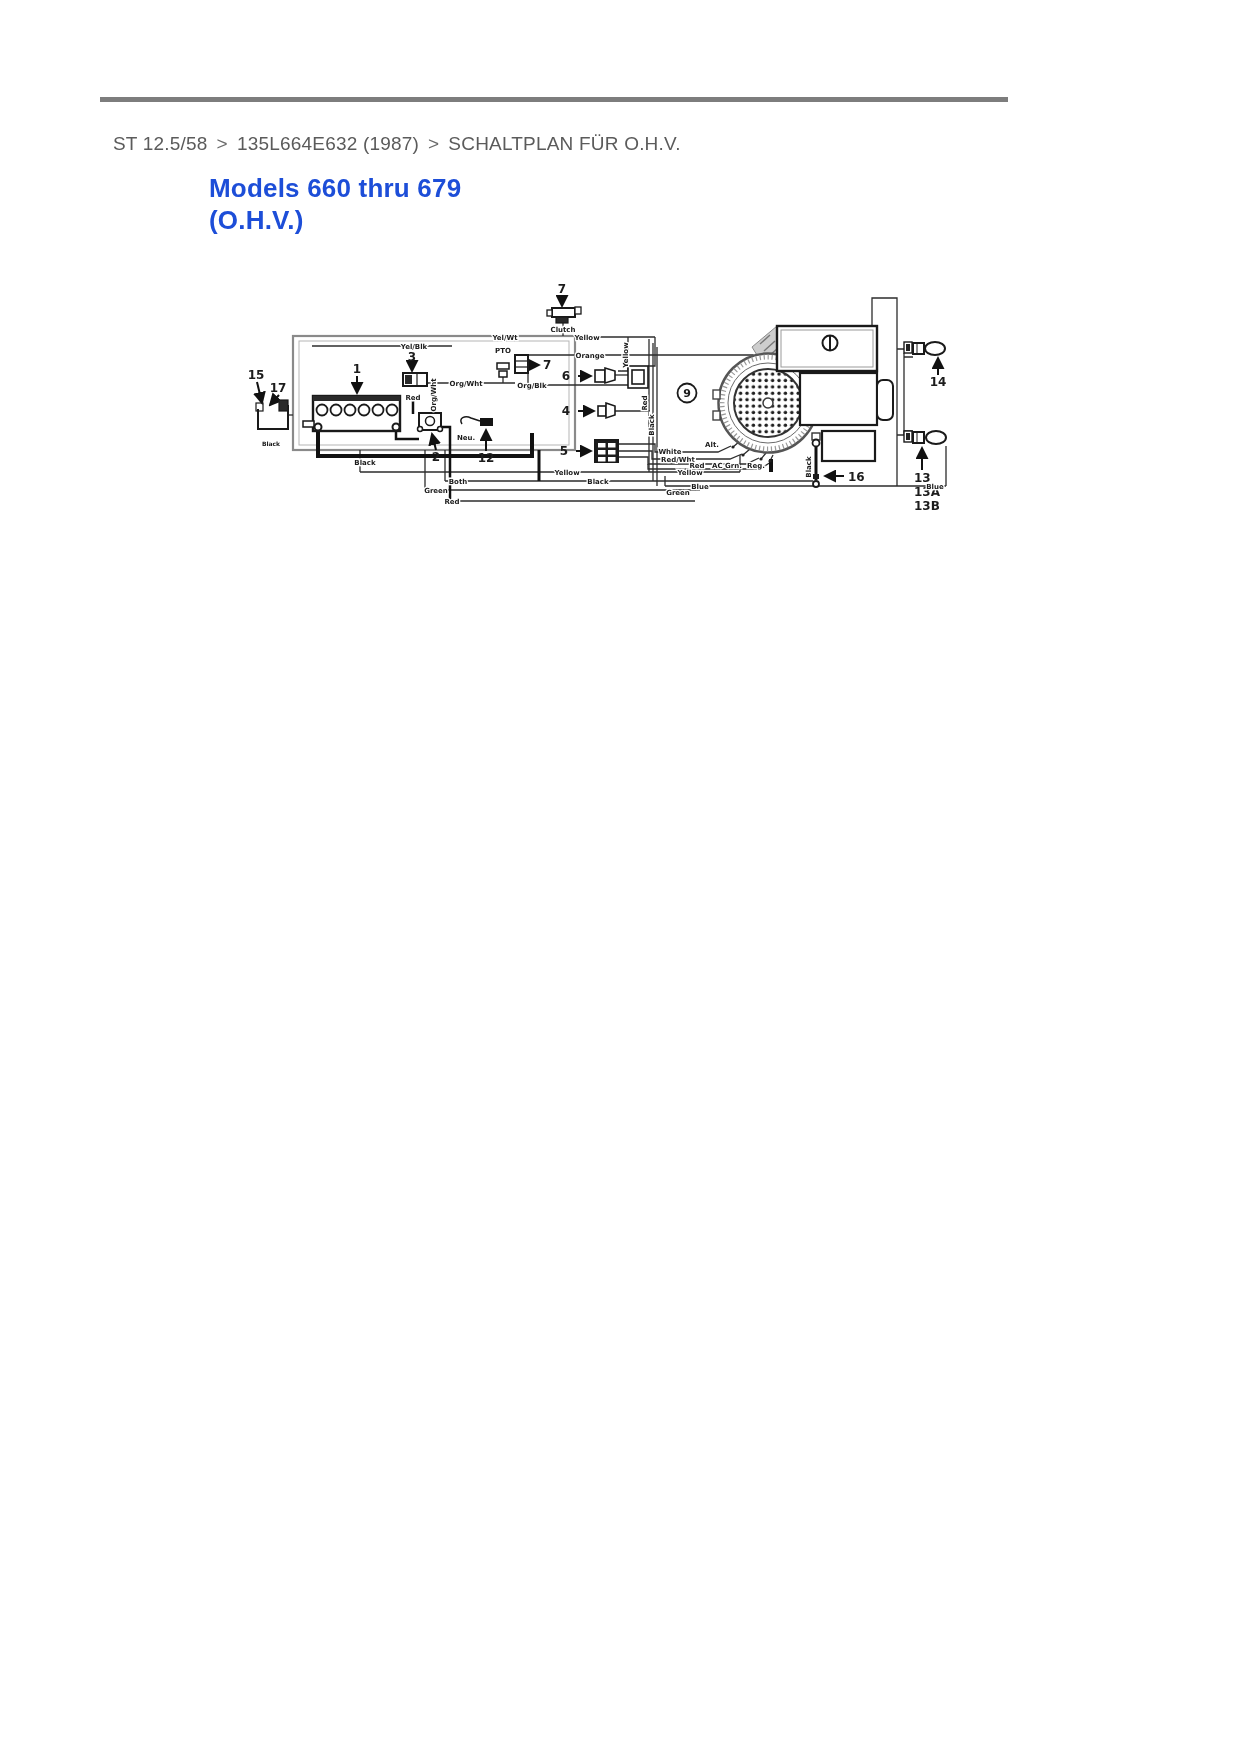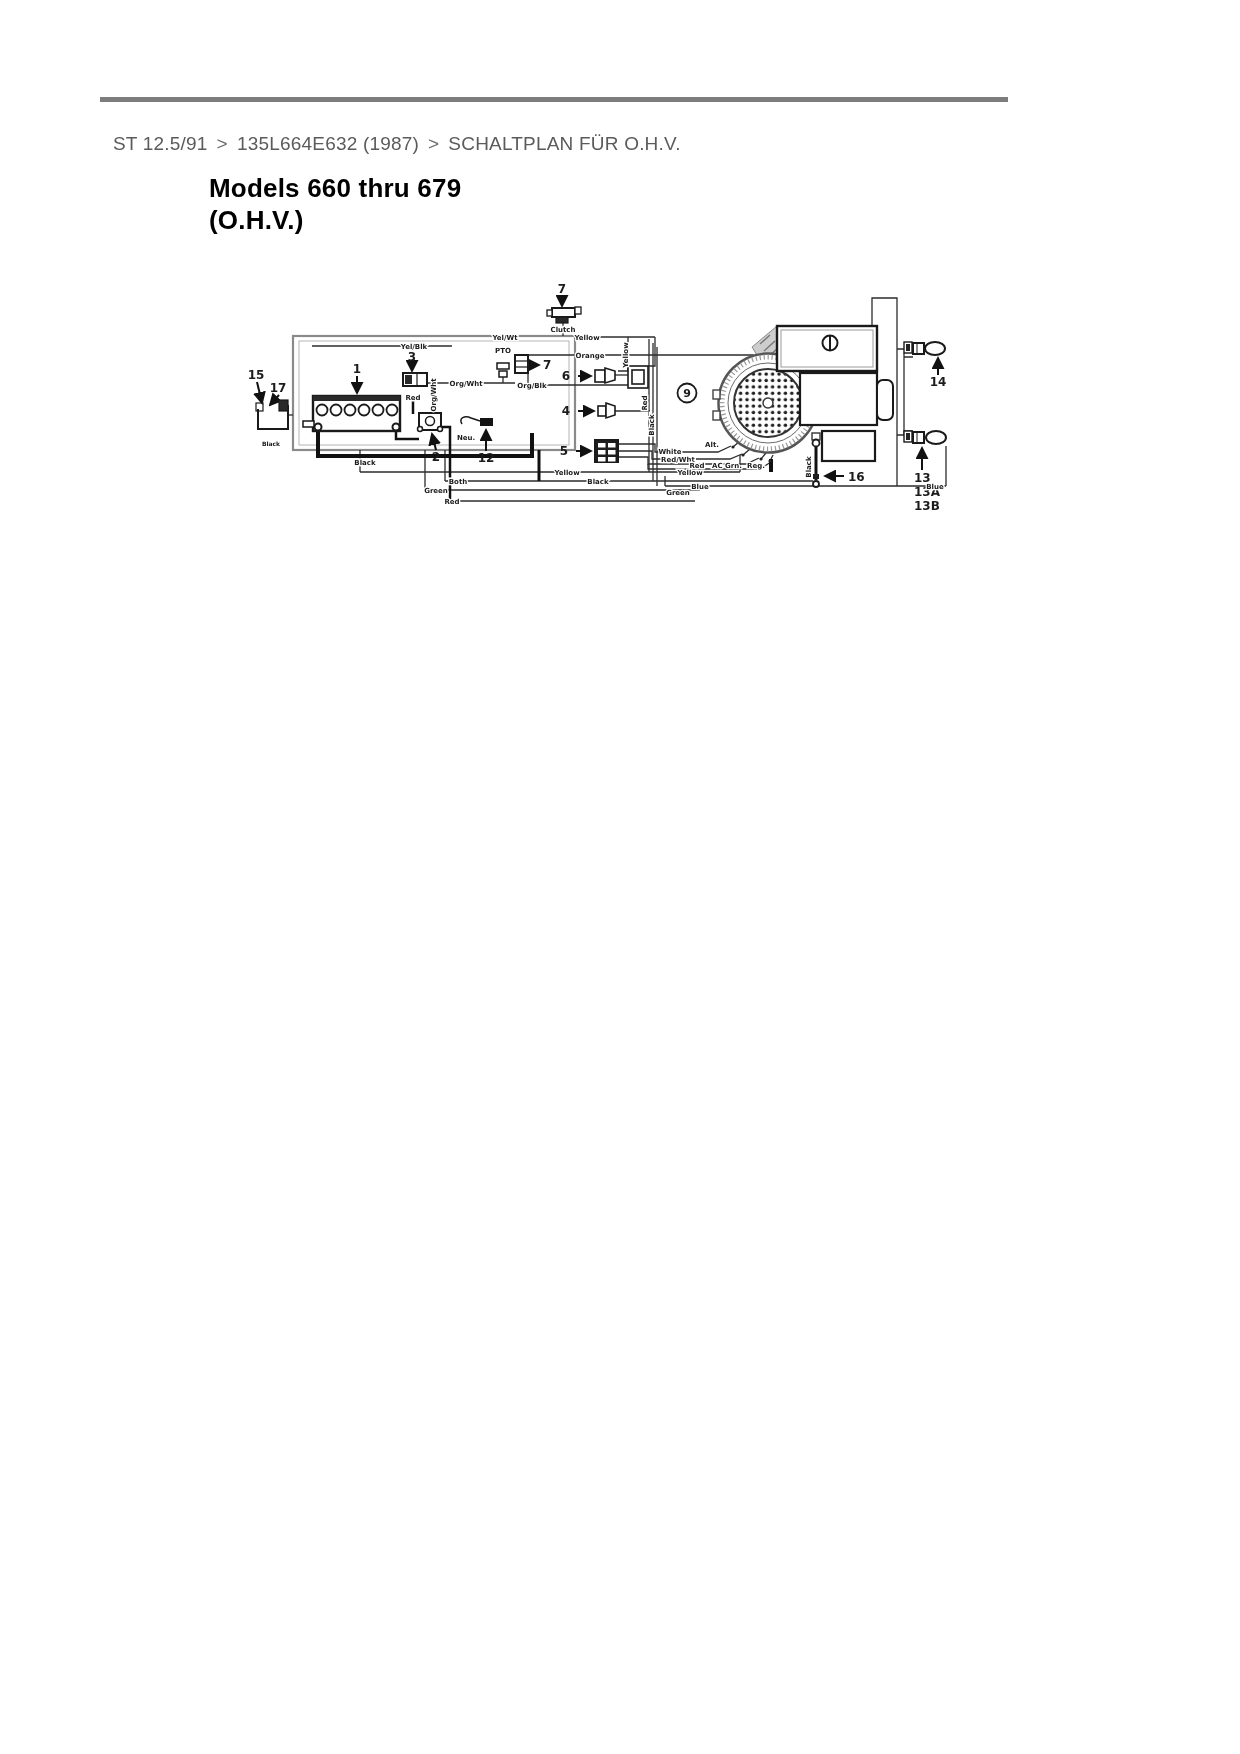--- a/index.html
+++ b/index.html
@@ -11,36 +11,36 @@
     position:absolute;left:100px;top:97px;width:908px;height:5px;
     background:#7d7d7d;
   }
   .breadcrumb{
     position:absolute;left:113px;top:133px;
     font-size:19px;color:#5b5b5b;white-space:nowrap;letter-spacing:.2px;
   }
   .breadcrumb .sep{margin:0 9px;color:#6a6a6a;}
   .doc-title{
     position:absolute;left:209px;top:172px;
-    font-size:26px;line-height:32px;font-weight:800;color:#000000;
+    font-size:26px;line-height:32px;font-weight:800;color:#1d4ed8;
     letter-spacing:.2px;
   }
   svg text{fill:#1c1c1c;font-family:"DejaVu Sans",sans-serif;}
   .cnum{font-size:12px;font-weight:bold;}
   .cnum9{font-size:11px;font-weight:bold;}
   .wlab{font-size:7px;font-weight:bold;paint-order:stroke;stroke:#ffffff;stroke-width:2.6px;}
   .wlab6{font-size:6px;font-weight:bold;paint-order:stroke;stroke:#ffffff;stroke-width:2.4px;}
 </style>
 </head>
 <body>
 
 <div class="top-rule"></div>
 
 <div class="breadcrumb">
-  <span>ST 12.5/91</span><span class="sep">&gt;</span><span>135L664E632 (1987)</span><span class="sep">&gt;</span><span>SCHALTPLAN FÜR O.H.V.</span>
+  <span>ST 12.5/58</span><span class="sep">&gt;</span><span>135L664E632 (1987)</span><span class="sep">&gt;</span><span>SCHALTPLAN FÜR O.H.V.</span>
 </div>
 
 <div class="doc-title">
   <div>Models 660 thru 679</div>
   <div>(O.H.V.)</div>
 </div>
 
 <svg style="position:absolute;left:200px;top:243px;" width="770" height="280" viewBox="0 0 770 280" xmlns="http://www.w3.org/2000/svg">
   <defs>
     <marker id="ah" viewBox="0 0 10 10" refX="8.5" refY="5" markerWidth="6.5" markerHeight="6.5" orient="auto-start-reverse">

